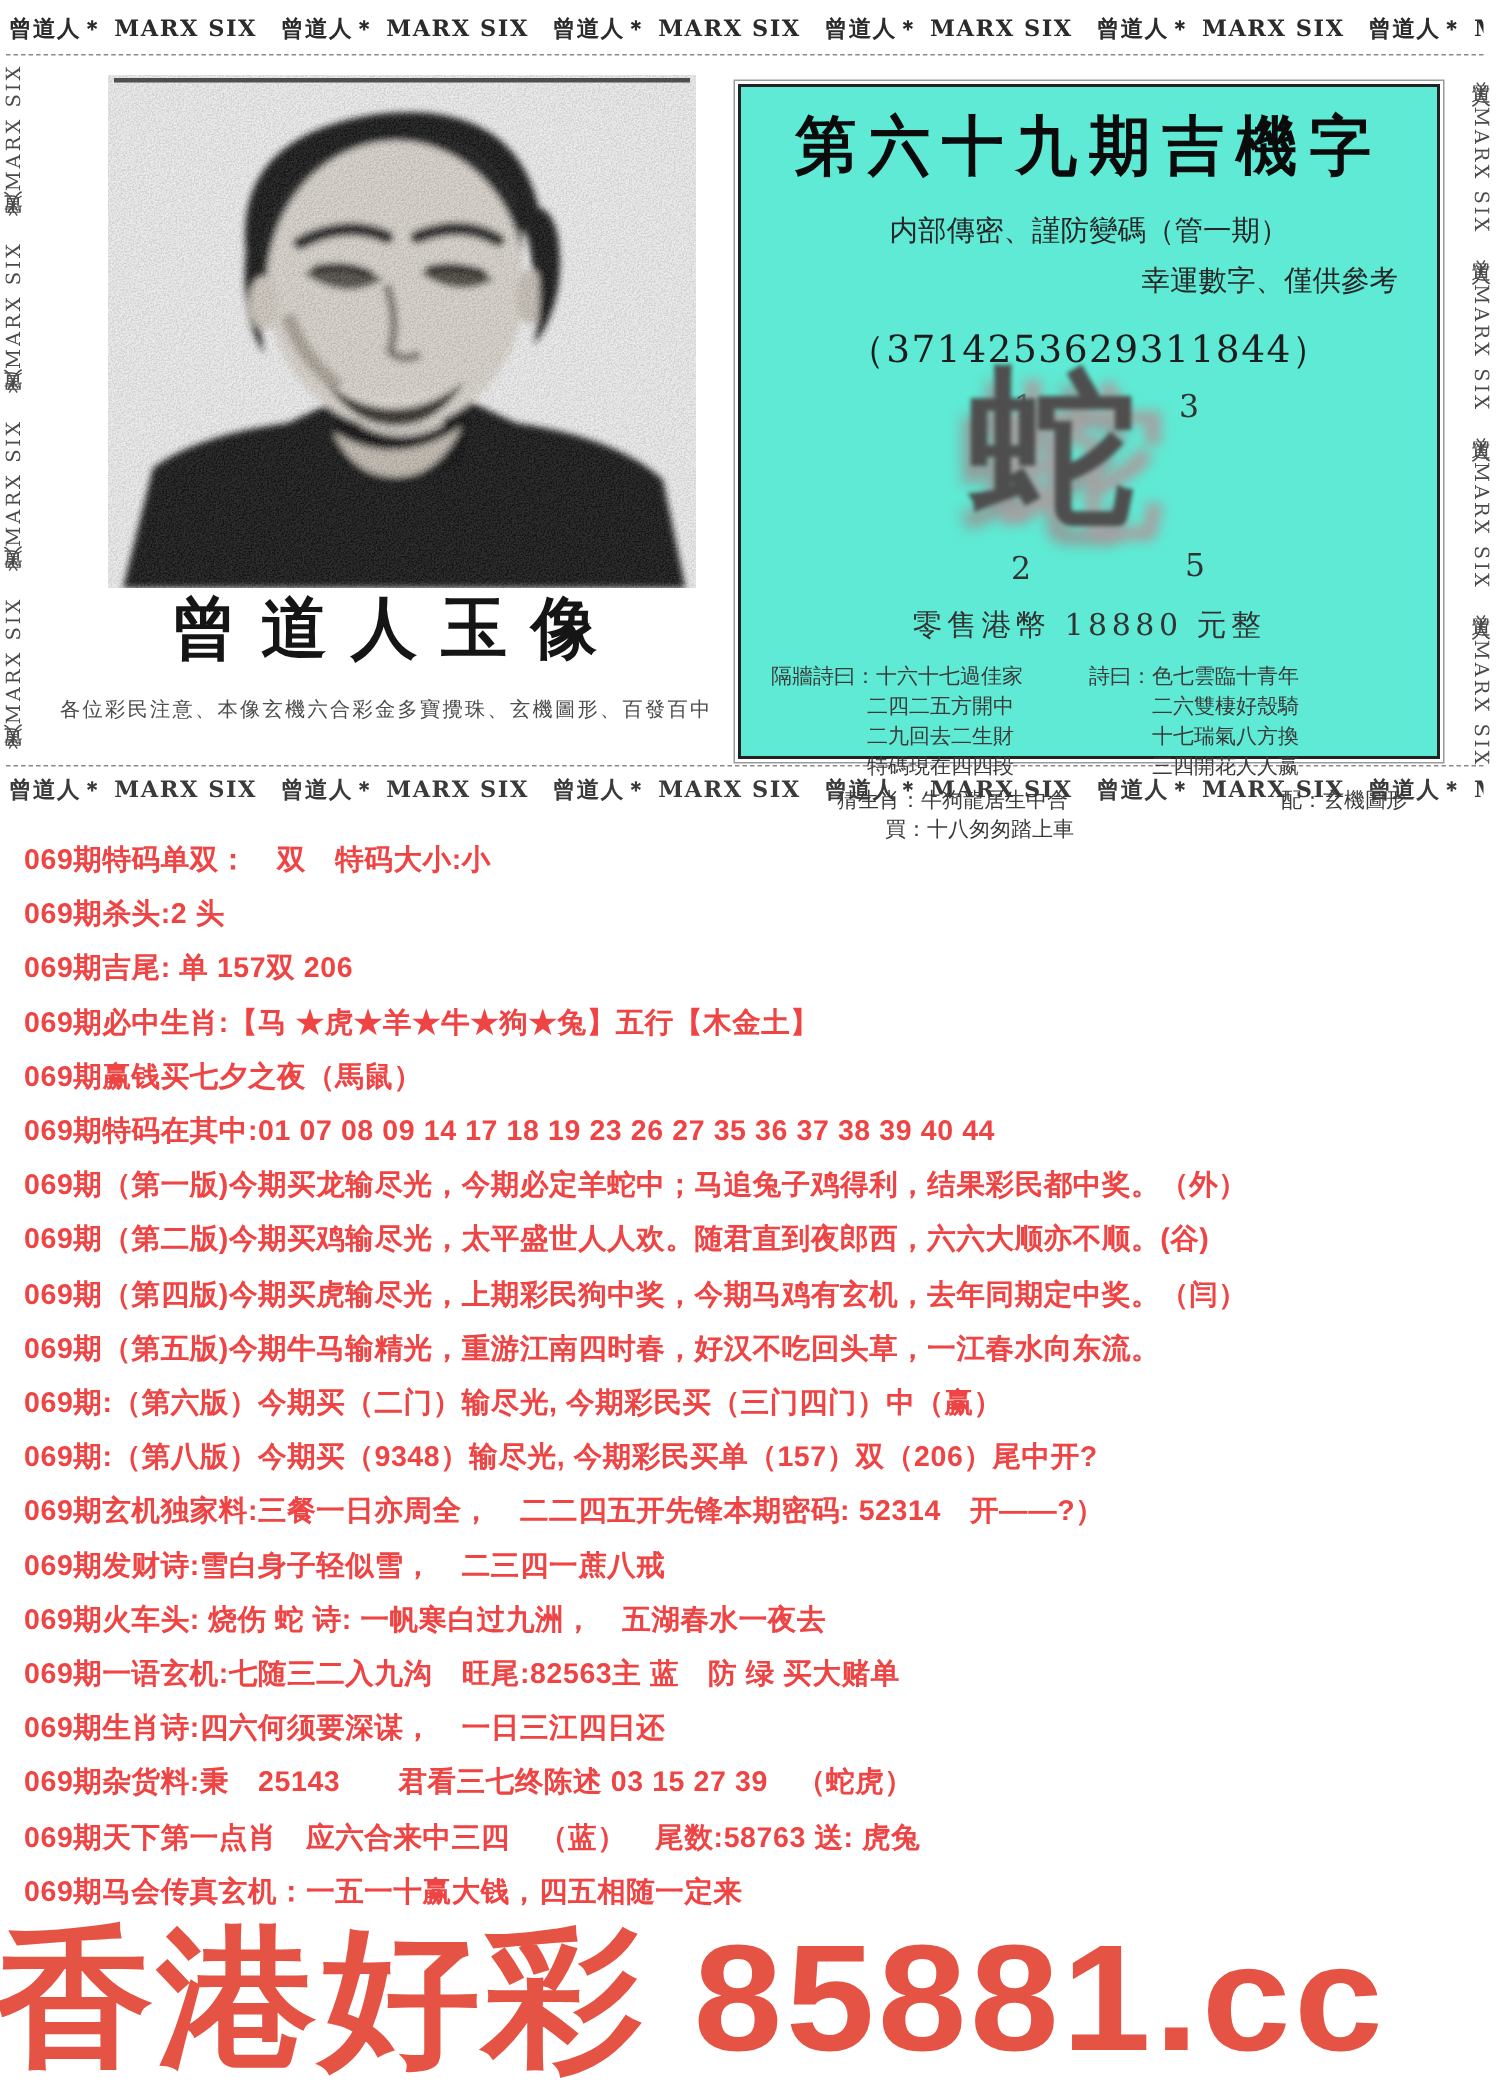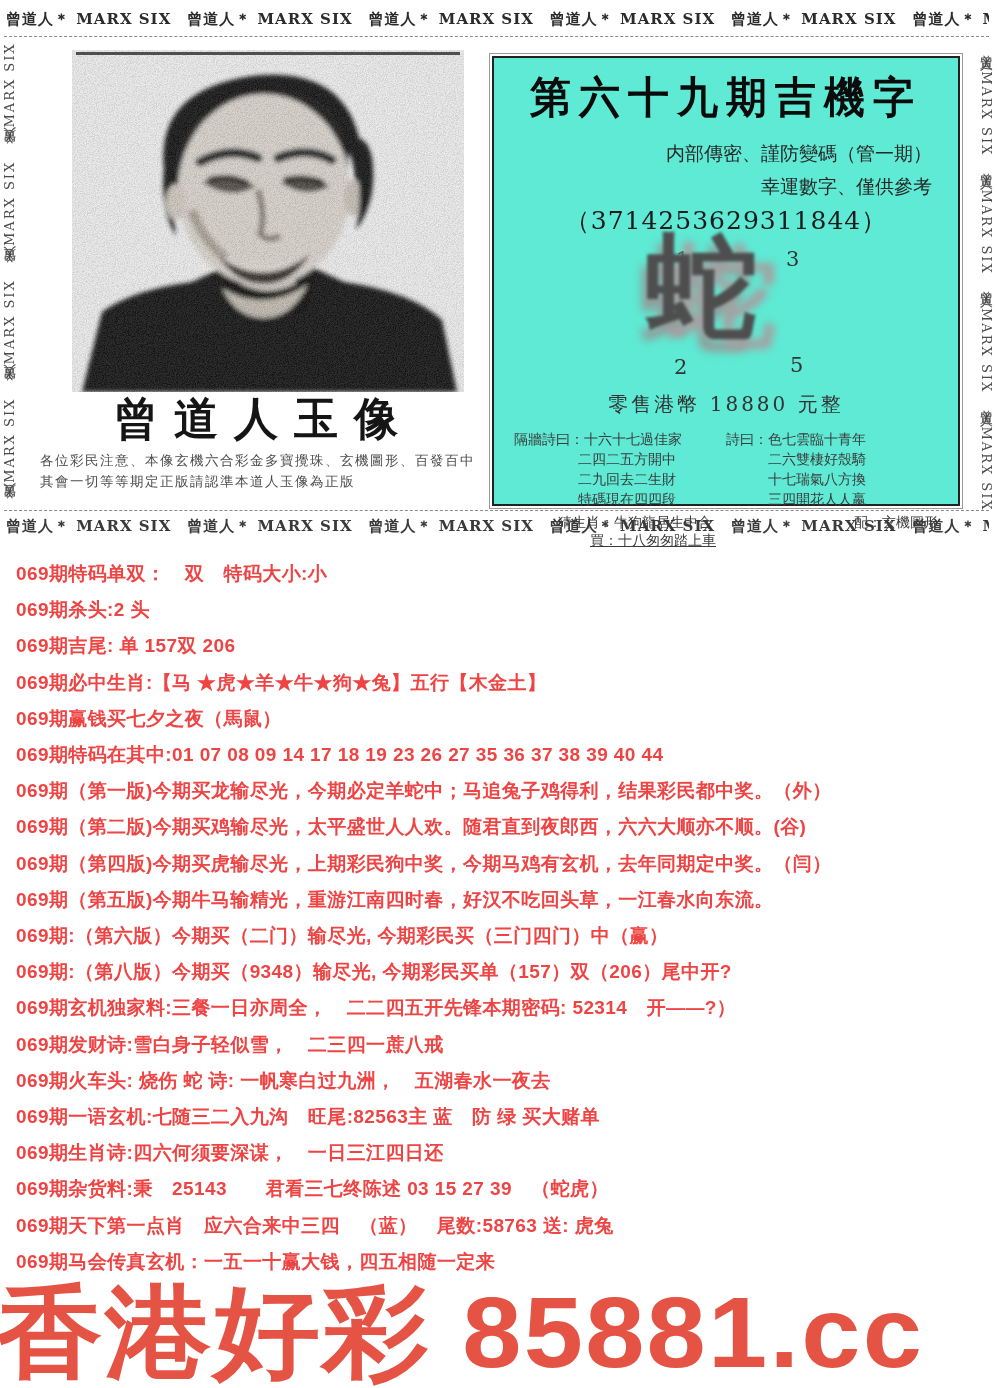--- a/index.html
+++ b/index.html
@@ -18,53 +18,53 @@
     writing-mode:vertical-rl;text-orientation:mixed;font-size:13px;color:#4a4a4a;
     white-space:nowrap;letter-spacing:2px;font-family:"DejaVu Serif",serif;}
   .strip-left{left:1px;transform:rotate(180deg);}
   .strip-right{right:2px;}
   
   .photo{position:absolute;left:72px;top:50px;width:392px;height:342px;}
   .photo svg{width:100%;height:100%;display:block;}
   .caption{position:absolute;left:58px;top:390px;width:412px;text-align:center;
     font-family:"DejaVu Serif",serif;font-weight:700;font-size:44px;letter-spacing:16px;
     color:#151515;transform:scaleY(1.02);}
-  .notes{position:absolute;left:40px;top:450px;width:445px;font-size:13.5px;line-height:21px;
+  .notes{position:absolute;left:40px;top:462px;width:445px;font-size:13.5px;line-height:21px;
     color:#4c4c4c;letter-spacing:1.5px;filter:blur(.35px);font-family:Liberation Sans, sans-serif;}
   
   .panel{position:absolute;left:492px;top:56px;width:464px;height:446px;
     border:2px solid #222;outline:1px solid #9a9a9a;outline-offset:2px;background:#5eead4;}
   .panel-title{margin-top:12px;text-align:center;font-family:"DejaVu Serif",serif;
     font-weight:900;font-size:41px;letter-spacing:8px;color:#0b0b0b;transform:scaleY(1.05);}
-  .panel-row1{display:flex;justify-content:flex-end;padding:0 26px;margin-top:16px;
+  .panel-row1{display:flex;justify-content:center;padding:0 26px;margin-top:16px;
     font-size:19px;color:#262626;font-family:"DejaVu Serif",serif;}
   .panel-line2{padding:0 26px;margin-top:7px;font-size:19px;color:#262626;
     font-family:"DejaVu Serif",serif;text-align:right;}
-  .panel-code{margin-top:4px;text-align:center;font-size:25px;letter-spacing:1px;
+  .panel-code{margin-top:16px;text-align:center;font-size:25px;letter-spacing:1px;
     color:#1c1c1c;font-family:"DejaVu Serif",serif;}
   .snake-area{position:relative;height:146px;margin-top:6px;}
   .snake-char{position:absolute;left:152px;top:-12px;font-size:112px;line-height:1;
     color:#4e4e4e;font-family:"DejaVu Serif",serif;font-weight:700;
     filter:blur(1.4px);text-shadow:20px 10px 7px #a3a3a3,-5px 12px 9px #969696;}
   .corner-num{position:absolute;font-size:21px;font-family:"DejaVu Serif",serif;color:#333;}
   .cn-1{left:182px;top:4px}.cn-3{left:292px;top:4px}
   .cn-2{left:180px;top:112px}.cn-5{left:296px;top:110px}
   .amount{text-align:center;margin-top:2px;font-size:20px;letter-spacing:3px;color:#333;
     font-family:"DejaVu Serif",serif;filter:blur(.25px);}
   .poems{display:flex;margin-top:12px;padding:0 20px;font-size:14px;line-height:20px;
     color:#3b3b3b;font-family:Liberation Serif, serif;filter:blur(.3px);justify-content:space-between;}
   .poem-col{width:50%;}
   .poem-head{display:flex;}
   .poem-title{flex:none;}
   .poem-lines div{padding-left:64px;}
   .poem-col.right .poem-lines div{padding-left:42px;}
   .poem-bottom{display:flex;justify-content:space-between;padding:2px 20px 0 64px;
     font-size:14px;line-height:20px;color:#3b3b3b;font-family:"DejaVu Serif",serif;filter:blur(.3px);}
   .poem-bottom2{padding:0 20px 0 96px;font-size:14px;color:#3b3b3b;
-    font-family:"DejaVu Serif",serif;filter:blur(.3px);text-decoration:underline;}
+    font-family:"DejaVu Serif",serif;filter:blur(.3px);}
   
   .plines{position:absolute;left:16px;top:556px;width:978px;}
   .pline{font-size:19px;line-height:36.2px;font-weight:600;letter-spacing:.4px;
     white-space:nowrap;color:#ef4444;}
   
   .watermark{position:absolute;left:-4px;top:1266px;font-size:95px;font-weight:800;
     color:#e23b2a;opacity:.88;mix-blend-mode:multiply;white-space:nowrap;
     letter-spacing:2px;transform:scale(1.12,1.06);transform-origin:left top;}
 </style>
 </head>
@@ -124,21 +124,20 @@
       <path d="M268 92 Q296 120 284 180 Q306 150 300 108 Q294 78 268 92Z" fill="#1f1f1f"></path>
     </g>
     <rect x="0" y="0" width="392" height="342" filter="url(#grain)" opacity="0.16" fill="#fff"></rect>
     <rect x="4" y="2" width="384" height="3" fill="#111" opacity="0.7"></rect>
   </svg>
 </div>
 
 <div class="caption">曾道人玉像</div>
 <div class="notes">
   <div>各位彩民注意、本像玄機六合彩金多寶攪珠、玄機圖形、百發百中</div>
-  <div>其會一切等等期定正版請認準本道人玉像為正版</div>
 </div>
 
 <div class="panel">
   <div class="panel-title">第六十九期吉機字</div>
   <div class="panel-row1">
     <span>内部傳密、謹防變碼</span>
     <span>（管一期）</span>
   </div>
   <div class="panel-line2">幸運數字、僅供參考</div>
   <div class="panel-code">（3714253629311844）</div>

